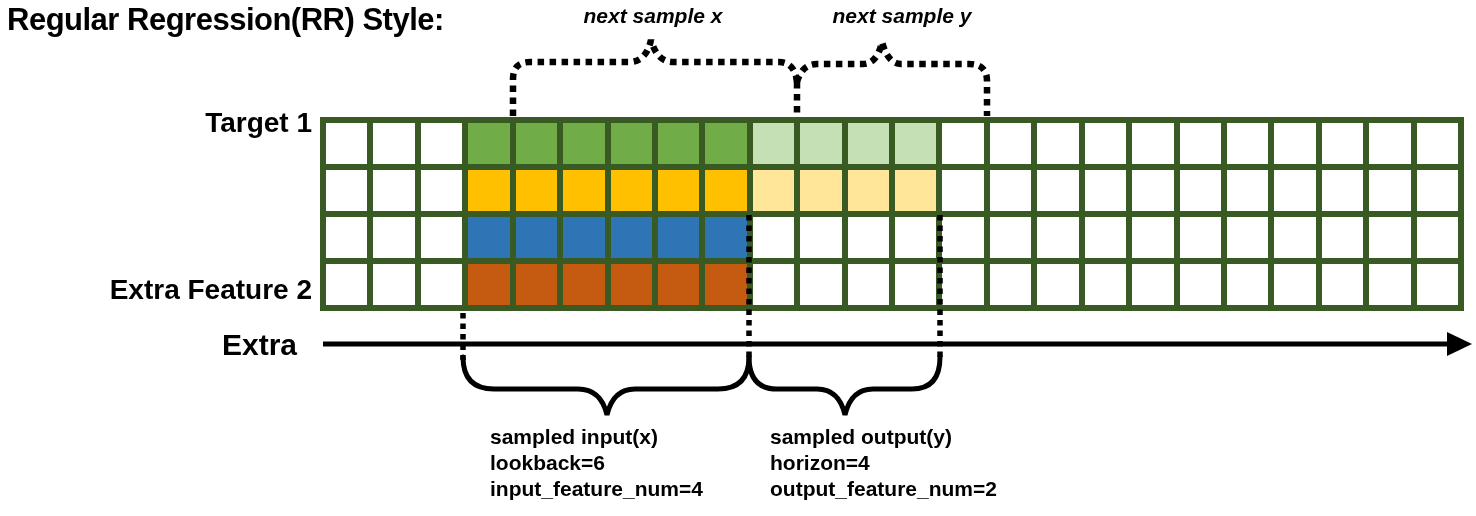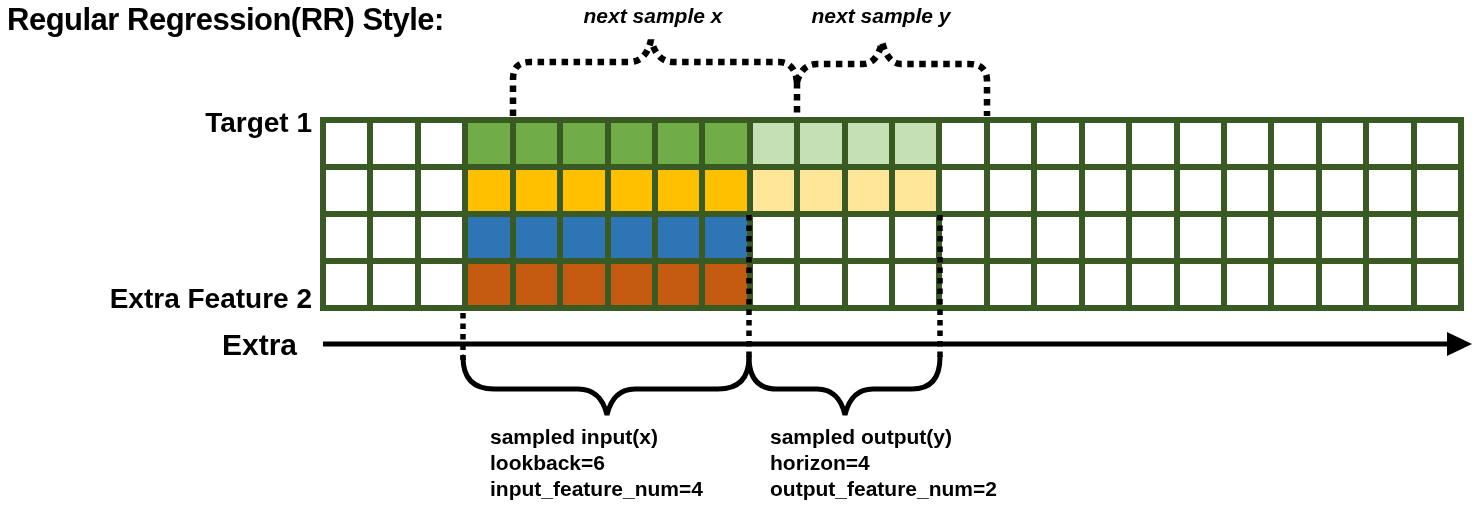--- a/index.html
+++ b/index.html
@@ -25,21 +25,21 @@
   .sample-label {
     position: absolute;
     top: 4px;
     transform: translateX(-50%);
     font-size: 21px;
     font-style: italic;
     font-weight: 600;
     white-space: nowrap;
   }
   .sample-label.x { left: 653px; }
-  .sample-label.y { left: 881px; text-align: right; }
+  .sample-label.y { left: 902px; text-align: right; }
   .grid {
     position: absolute;
     left: 320px;
     top: 117px;
     width: 1144px;
     height: 194px;
     display: grid;
     grid-template-columns: repeat(24, 1fr);
     grid-template-rows: repeat(4, 1fr);
     border: 3.5px solid var(--grid-border, #3A5A23);
@@ -56,21 +56,21 @@
     align-items: center;
     justify-content: flex-end;
     font-size: 28px;
     font-weight: 700;
     white-space: nowrap;
     z-index: 2;
   }
   .row-label.r0 { top: 99px; }
   .row-label.r1 { top: 165.5px; }
   .row-label.r2 { top: 214px; }
-  .row-label.r3 { top: 275px; padding-left: 47px; }
+  .row-label.r3 { top: 266px; padding-left: 47px; }
   .time-label {
     position: absolute;
     left: 222px;
     top: 328px;
     font-size: 30px;
     font-weight: 700;
     z-index: 2;
   }
   .overlay {
     position: absolute;

